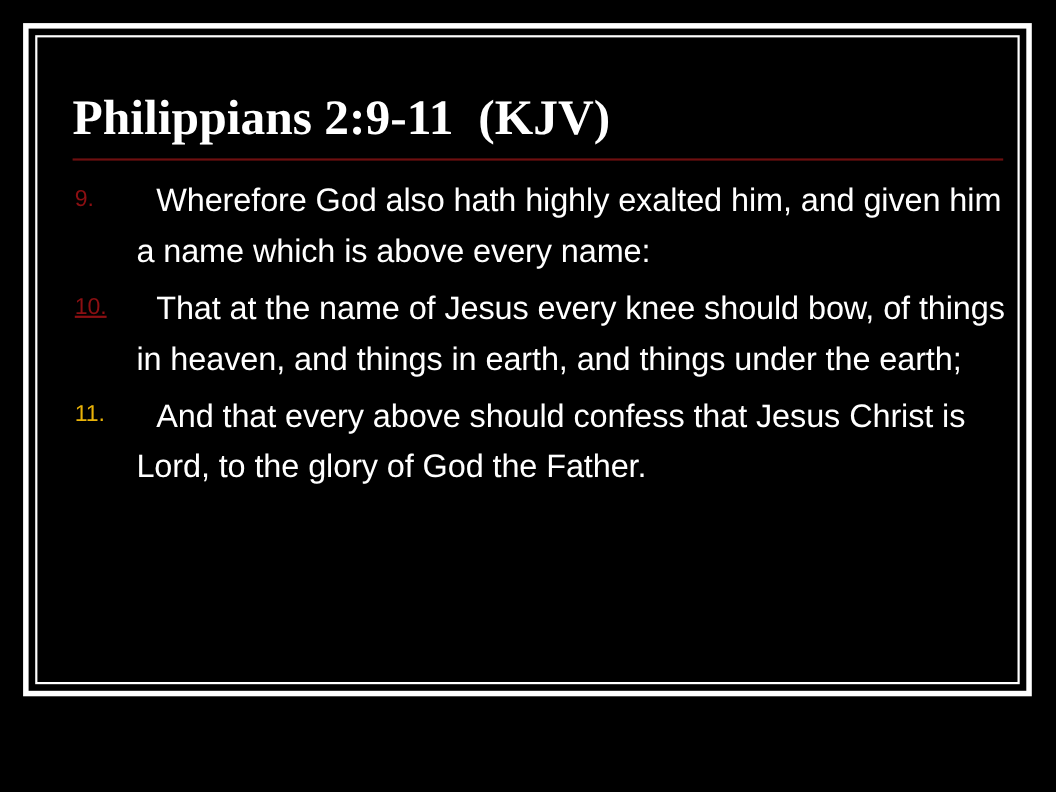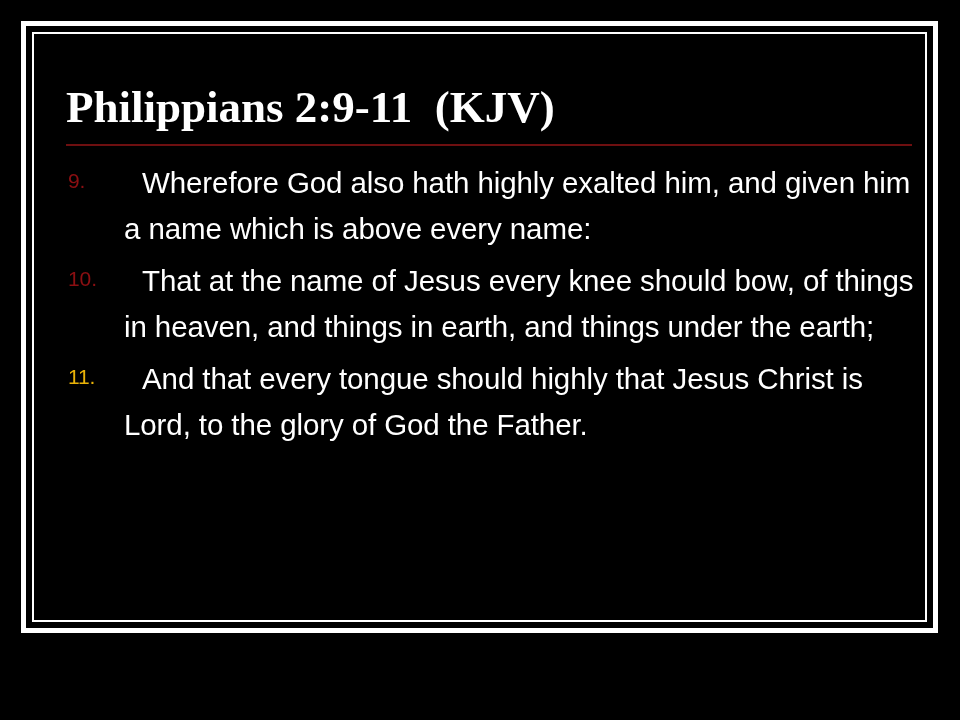--- a/index.html
+++ b/index.html
@@ -128,25 +128,25 @@
     <div class="title-rule" style="background: rgb(110, 15, 16);"></div>
 
     <ol class="verse-list">
 
       <li class="verse">
         <span class="verse-num" style="color: rgb(140, 15, 18);">9.</span>
         <span class="verse-text">Wherefore God also hath highly exalted him, and given him a name which is above every name:</span>
       </li>
 
       <li class="verse">
-        <span class="verse-num" style="color: rgb(140, 15, 18);">10.</span>
+        <span class="verse-num" style="color: rgb(140, 15, 18); text-decoration: underline;">10.</span>
         <span class="verse-text">That at the name of Jesus every knee should bow, of things in heaven, and things in earth, and things under the earth;</span>
       </li>
 
       <li class="verse">
         <span class="verse-num" style="color: #eab308;">11.</span>
-        <span class="verse-text">And that every tongue should highly that Jesus Christ is Lord, to the glory of God the Father.</span>
+        <span class="verse-text">And that every above should confess that Jesus Christ is Lord, to the glory of God the Father.</span>
       </li>
 
     </ol>
 
   </div>
 </div>
 
 </body></html>

